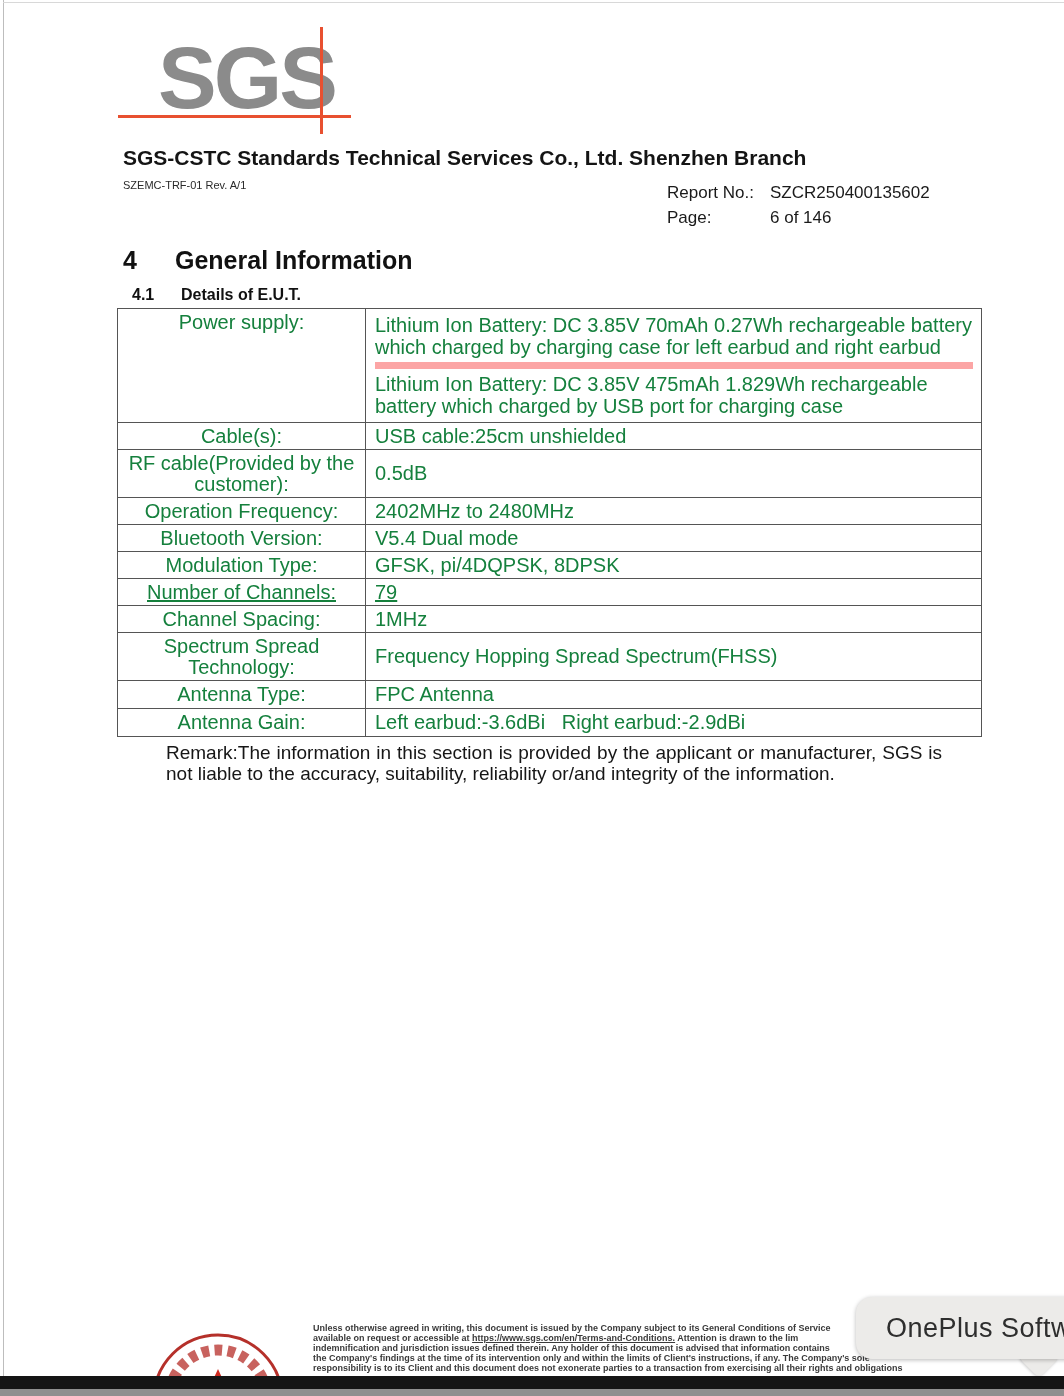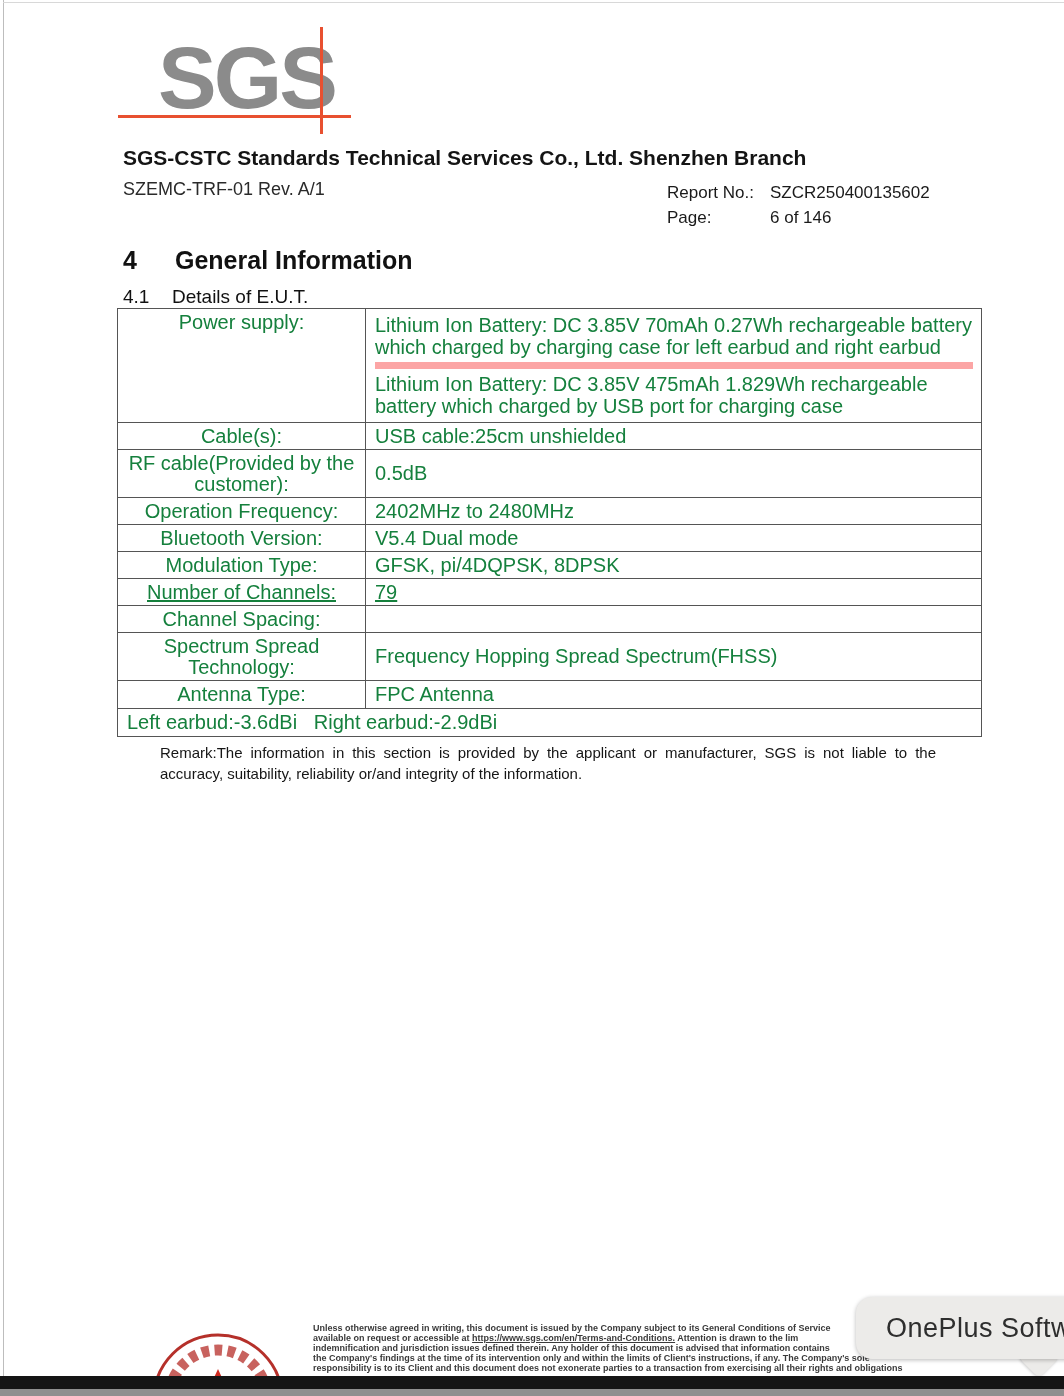--- a/index.html
+++ b/index.html
@@ -15,52 +15,52 @@
   
   .logo-text {
     position:absolute; left:158px; top:34px;
     font-size:88px; font-weight:700; color:#8b8b8b;
     letter-spacing:-3px; line-height:1;
   }
   .cross-h { position:absolute; left:118px; top:115px; width:233px; height:3px; background:#e85030; }
   .cross-v { position:absolute; left:320px; top:27px; width:3px; height:107px; background:#e85030; }
 
   .company-title { position:absolute; left:123px; top:146px; font-size:21px; font-weight:700; color:#141414; }
-  .form-ref { position:absolute; left:123px; top:179px; font-size:18px; color:#2a2a2a; }
+  .form-ref { position:absolute; left:123px; top:179px; font-size:11px; color:#2a2a2a; }
 
   .report-block { position:absolute; left:667px; top:180px; font-size:17px; color:#1a1a1a; }
   .report-row { display:flex; line-height:25px; }
   .report-row .lbl { width:103px; }
 
   
   .sec-head { position:absolute; left:123px; top:246px; display:flex; font-size:25px; font-weight:700; color:#111; }
   .sec-head .num { width:52px; }
-  .subsec-head { position:absolute; left:123px; top:286px; display:flex; font-size:19px; font-weight:400; color:#111; }
+  .subsec-head { position:absolute; left:132px; top:286px; display:flex; font-size:16px; font-weight:700; color:#111; }
   .subsec-head .num { width:49px; }
 
   
   .eut-table {
     position:absolute; left:117px; top:308px; width:865px;
     border:1px solid #555; font-size:20px; color:#15803d;
   }
   .trow { display:flex; border-bottom:1px solid #555; }
   .trow:last-child { border-bottom:none; }
   .tlabel {
     width:248px; border-right:1px solid #555; text-align:center;
     padding:3px 6px 2px 6px; line-height:21px;
   }
   .tvalue { flex:1; padding:0 8px 0 9px; display:flex; align-items:center; line-height:21px; white-space:pre-wrap; }
   .tvalue.multi { display:block; padding-top:3px; padding-bottom:3px; }
   .tvalue.multi p { line-height:22px; margin:2px 0; }
   .tvalue.multi p + p { border-top:7px solid #fca5a5; padding-top:4px; margin-top:4px; }
 
   
   .remark {
-    position:absolute; left:160px; top:742px; width:776px;
-    font-size:15px; line-height:21px; text-align:justify; color:#161616;
+    position:absolute; left:166px; top:742px; width:776px;
+    font-size:19px; line-height:21px; text-align:justify; color:#161616;
   }
 
   
   .footer-legal {
     position:absolute; left:313px; top:1324px; width:700px;
     font-size:9px; line-height:9.9px; font-weight:600; color:#3a3a3a;
   }
   .footer-line { white-space:nowrap; overflow:hidden; }
   .footer-link { text-decoration:underline; color:#3a3a3a; }
 
@@ -144,30 +144,32 @@
       <div class="trow" style="min-height: 27px;">
         <div class="tlabel">Modulation Type:</div>
         <div class="tvalue">GFSK, pi/4DQPSK, 8DPSK</div>
       </div>
       <div class="trow" style="min-height: 27px; text-decoration: underline;">
         <div class="tlabel">Number of Channels:</div>
         <div class="tvalue">79</div>
       </div>
       <div class="trow" style="min-height: 27px;">
         <div class="tlabel">Channel Spacing:</div>
+        <div class="tvalue">1MHz</div>
       </div>
       <div class="trow" style="min-height: 46px;">
         <div class="tlabel">Spectrum Spread Technology:</div>
         <div class="tvalue">Frequency Hopping Spread Spectrum(FHSS)</div>
       </div>
       <div class="trow" style="min-height: 28px;">
         <div class="tlabel">Antenna Type:</div>
         <div class="tvalue">FPC Antenna</div>
       </div>
       <div class="trow" style="min-height: 27px;">
+        <div class="tlabel">Antenna Gain:</div>
         <div class="tvalue">Left earbud:-3.6dBi   Right earbud:-2.9dBi</div>
       </div>
     </div>
 
   <div class="remark">Remark:The information in this section is provided by the applicant or manufacturer, SGS is not liable to the accuracy, suitability, reliability or/and integrity of the information.</div>
 
   <div class="stamp-wrap">
     <svg width="140" height="140" viewBox="0 0 140 140">
       <circle cx="70" cy="66" r="64" fill="none" stroke="#b5302a" stroke-width="3"></circle>
       <circle cx="70" cy="66" r="49" fill="none" stroke="#c8625e" stroke-width="11" stroke-dasharray="7.5 5.5" transform="rotate(-8 70 66)"></circle>

